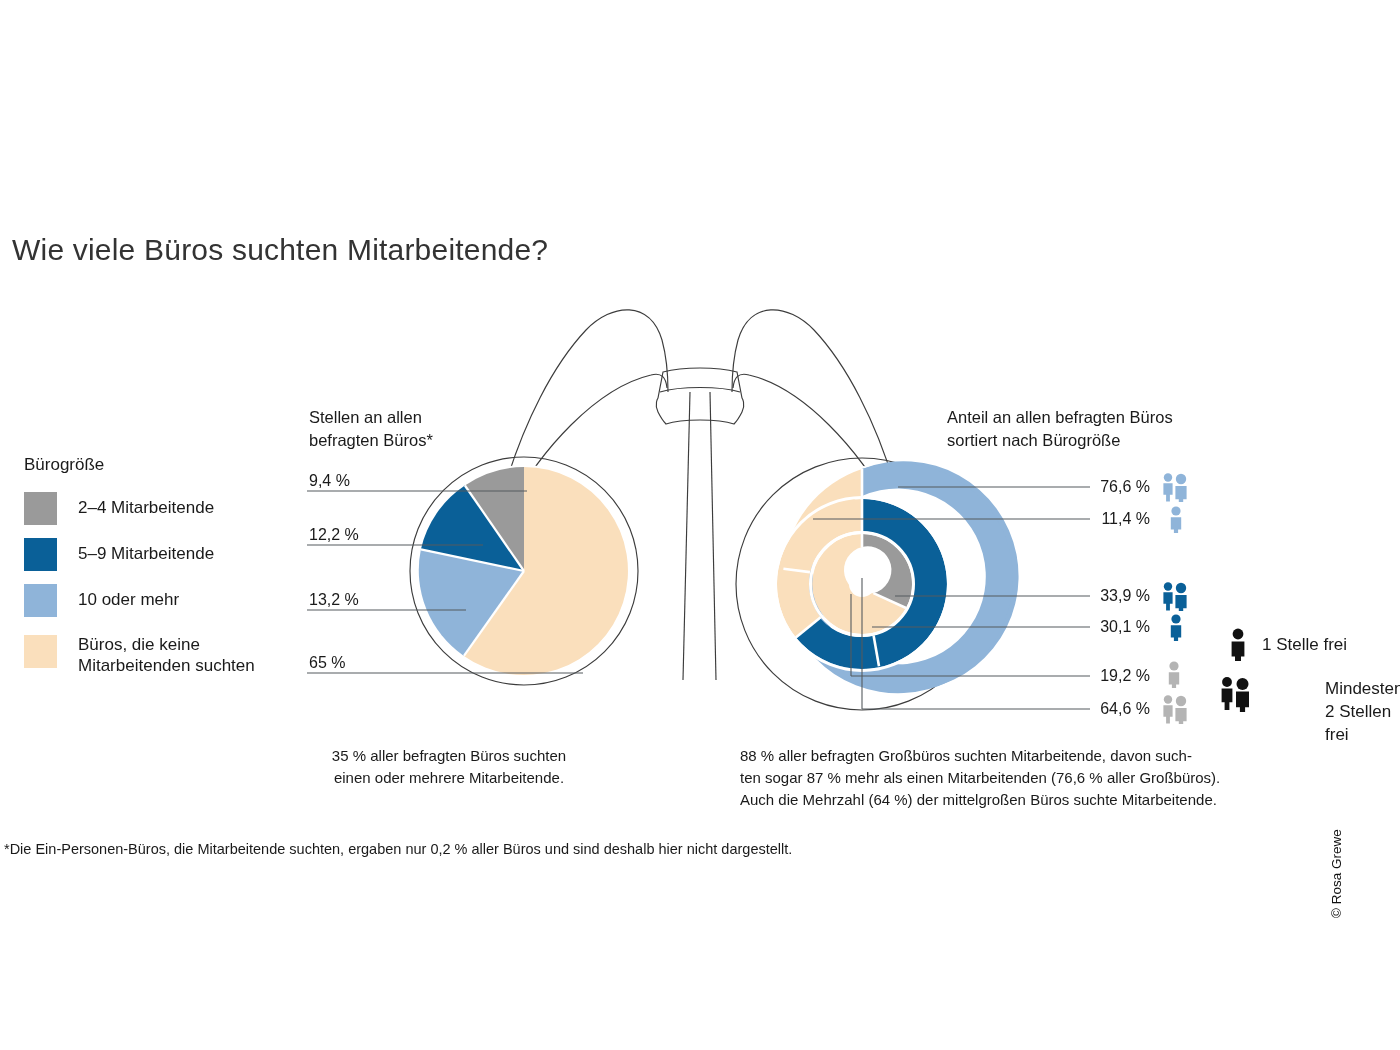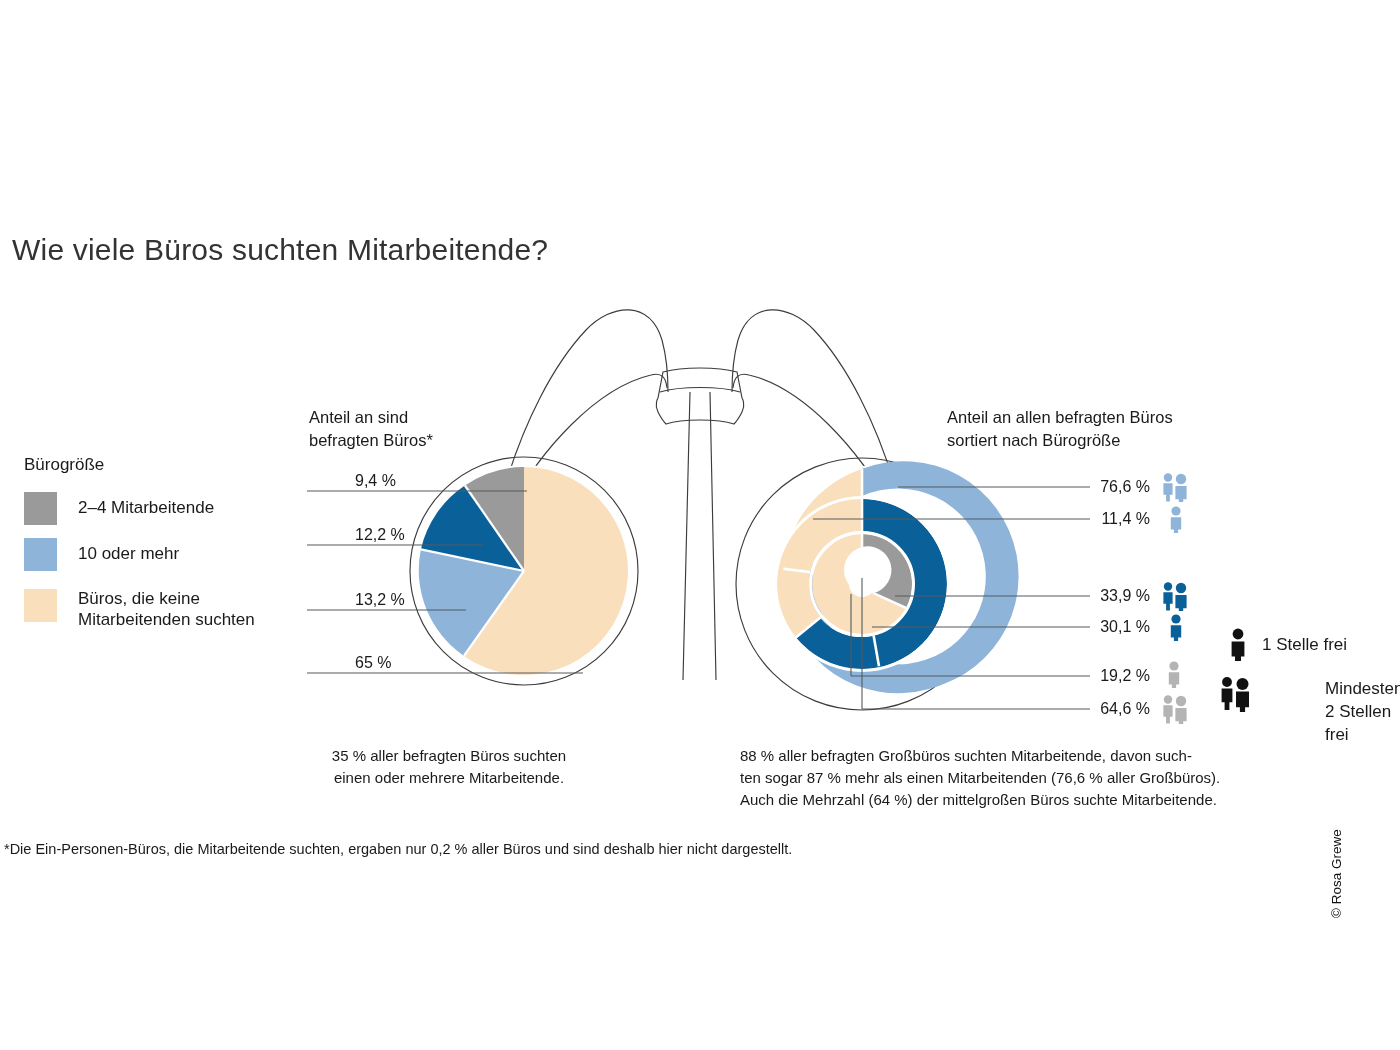--- a/index.html
+++ b/index.html
@@ -25,21 +25,21 @@
   .legend-label{font-size:17px;line-height:1.22;color:#1a1a1a;padding-top:6px;}
   .legend-label.two{padding-top:0px;}
 
   
   .col-head{position:absolute;font-size:16.5px;line-height:1.42;color:#1a1a1a;}
   #head-left{left:309px;top:406px;}
   #head-right{left:947px;top:406px;}
 
   
   .lab{position:absolute;font-size:16px;color:#1a1a1a;white-space:nowrap;}
-  .lab-left{text-align:left;margin-left:46px;}
+  .lab-left{text-align:left;}
 
   
   .lab-right{position:absolute;font-size:16px;color:#1a1a1a;white-space:nowrap;text-align:right;}
   .ico{position:absolute;}
 
   
   .caption{position:absolute;font-size:15px;line-height:1.45;color:#1a1a1a;}
   #cap-left{left:294px;top:745px;text-align:center;width:310px;}
   #cap-right{left:740px;top:745px;width:660px;}
   #footnote{position:absolute;left:4px;top:841px;font-size:14.5px;color:#1a1a1a;}
@@ -191,34 +191,38 @@
   </svg>
 
   <div id="legend">
     <div class="legend-title">Bürogröße</div>
 
     <div class="legend-row">
       <span class="swatch" style="background:#9a9a9a"></span>
       <span class="legend-label">2–4 Mitarbeitende</span>
     </div>
 
+    <div class="legend-row">
+      <span class="swatch" style="background:#0a6098"></span>
+      <span class="legend-label">5–9 Mitarbeitende</span>
+    </div>
 
     <div class="legend-row">
       <span class="swatch" style="background:#8fb4d9"></span>
       <span class="legend-label">10 oder mehr</span>
     </div>
 
     <div class="legend-row gap">
       <span class="swatch" style="background:#fadfbc"></span>
       <span class="legend-label two" style="white-space:pre-line">Büros, die keine
 Mitarbeitenden suchten</span>
     </div>
   </div>
 
-  <div class="col-head" id="head-left" style="white-space:pre-line">Anteil an sind
+  <div class="col-head" id="head-left" style="white-space:pre-line">Stellen an allen
 befragten Büros*</div>
   <div class="col-head" id="head-right" style="white-space:pre-line">Anteil an allen befragten Büros
 sortiert nach Bürogröße</div>
 
   <div class="lab lab-left" style="left:309px;top:472px;">9,4 %</div>
   <div class="lab lab-left" style="left:309px;top:526px;">12,2 %</div>
   <div class="lab lab-left" style="left:309px;top:591px;">13,2 %</div>
   <div class="lab lab-left" style="left:309px;top:654px;">65 %</div>
 
   <div class="lab-right" style="left:1000px;top:478px;width:150px;">76,6 %</div>

